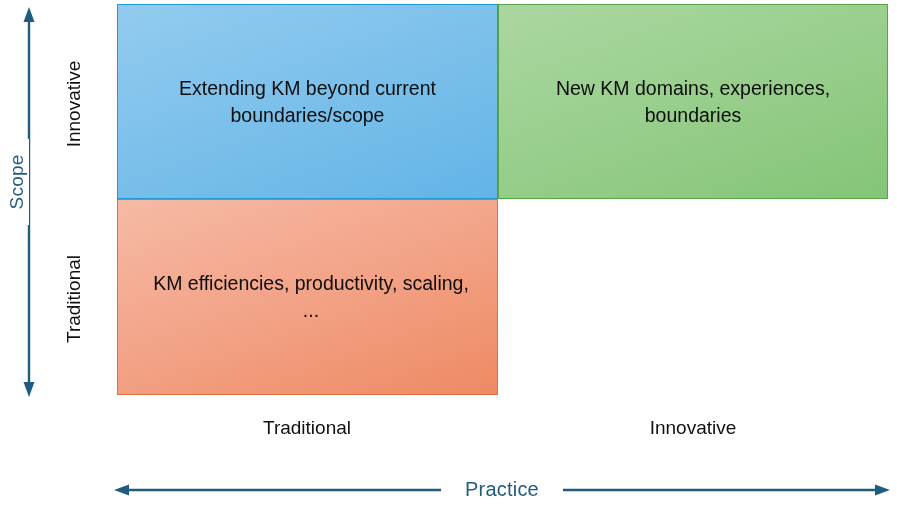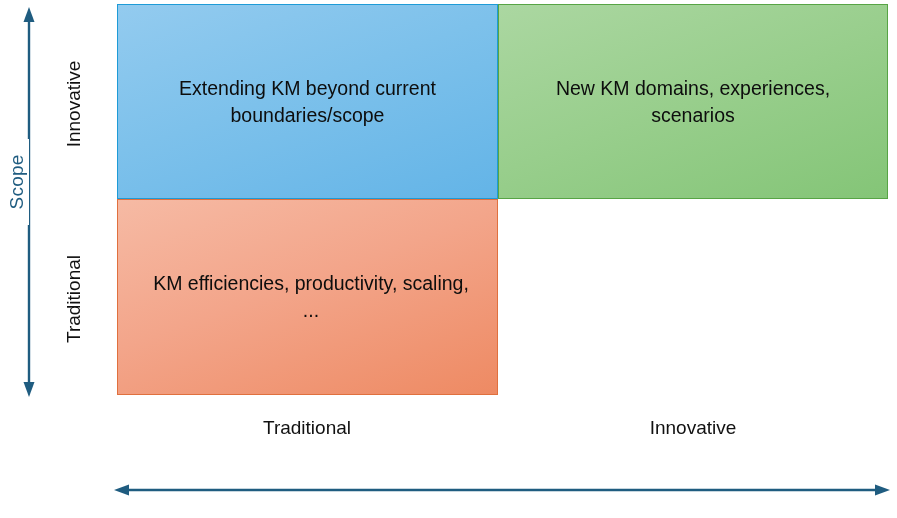--- a/index.html
+++ b/index.html
@@ -164,34 +164,35 @@
   <div class="row-label" id="row-label-innovative">Innovative</div>
   <div class="row-label" id="row-label-traditional">Traditional</div>
 
   <div id="matrix">
 
     <div class="quad" id="quad-tl">
       <span class="quad-text">Extending KM beyond current boundaries/scope</span>
     </div>
 
     <div class="quad" id="quad-tr">
-      <span class="quad-text">New KM domains, experiences, scenarios</span>
+      <span class="quad-text">New KM domains, experiences, boundaries</span>
     </div>
 
     <div class="quad" id="quad-bl">
       <span class="quad-text">KM efficiencies, productivity, scaling, ...</span>
     </div>
 
 
   </div>
 
   <div class="col-label" id="col-label-traditional">Traditional</div>
   <div class="col-label" id="col-label-innovative">Innovative</div>
 
   <div class="h-axis">
     <svg width="780" height="32" viewBox="0 0 780 32" xmlns="http://www.w3.org/2000/svg">
       <line x1="14" y1="16" x2="766" y2="16" stroke="#1F5C80" stroke-width="2.4"></line>
       <polygon points="2,16 17,10.5 17,21.5" fill="#1F5C80"></polygon>
       <polygon points="778,16 763,10.5 763,21.5" fill="#1F5C80"></polygon>
     </svg>
   </div>
+  <div class="h-axis-label">Practice</div>
 
 </div>
 
 </body></html>

